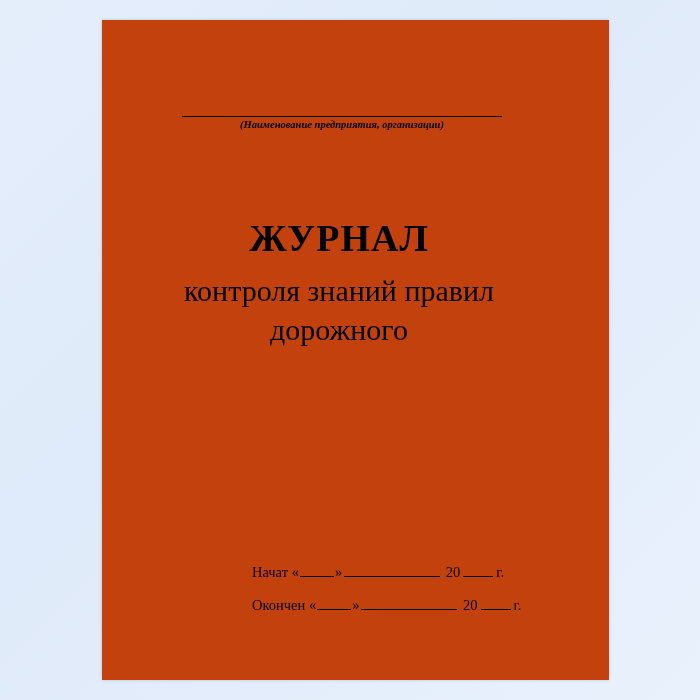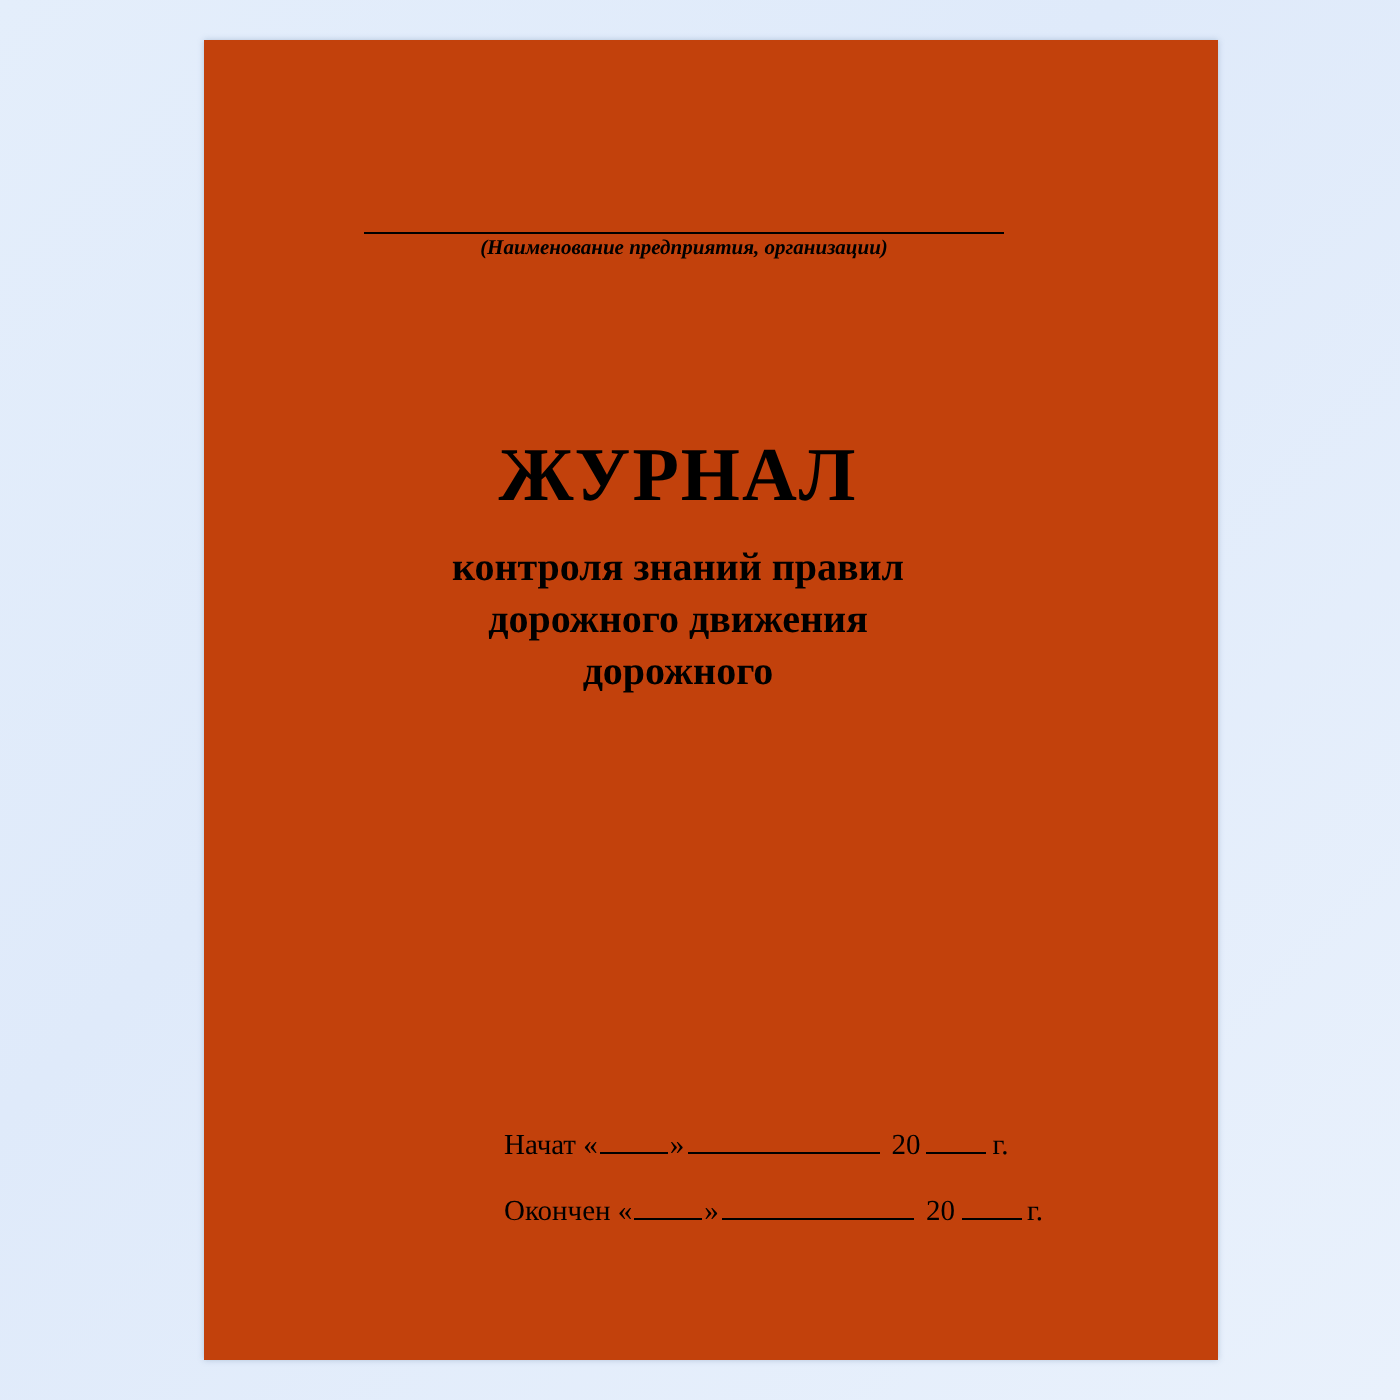--- a/index.html
+++ b/index.html
@@ -60,22 +60,22 @@
   }
   .title-main {
     font-size: 38px;
     font-weight: bold;
     letter-spacing: 1px;
     line-height: 1.05;
     font-family: "Liberation Serif", serif;
   }
   .title-sub {
     margin-top: 12px;
-    font-size: 20px;
-    font-weight: bold;
+    font-size: 30px;
+    font-weight: normal;
     line-height: 1.30;
     font-family: "Liberation Serif", serif;
   }
   .footer-block {
     position: absolute;
     left: 150px;
     top: 543px;
     width: 300px;
     font-size: 14.5px;
     color: #000;
@@ -120,21 +120,20 @@
 
 <div class="page">
 
   <div class="org-line"></div>
   <div class="org-caption">(Наименование предприятия, организации)</div>
 
   <div class="title-block">
     <div class="title-main">ЖУРНАЛ</div>
     <div class="title-sub">
       <div>контроля знаний правил</div>
-      <div>дорожного движения</div>
       <div>дорожного</div>
     </div>
   </div>
 
   <div class="footer-block">
 
     <div class="footer-row">
       <span class="footer-label nowrap">Начат</span>
       <span class="footer-label">«</span><span class="quote-blank"></span><span class="footer-label">»</span><span class="long-blank"></span>
       <span class="footer-label">20</span><span class="year-blank"></span><span class="footer-label">г.</span>

